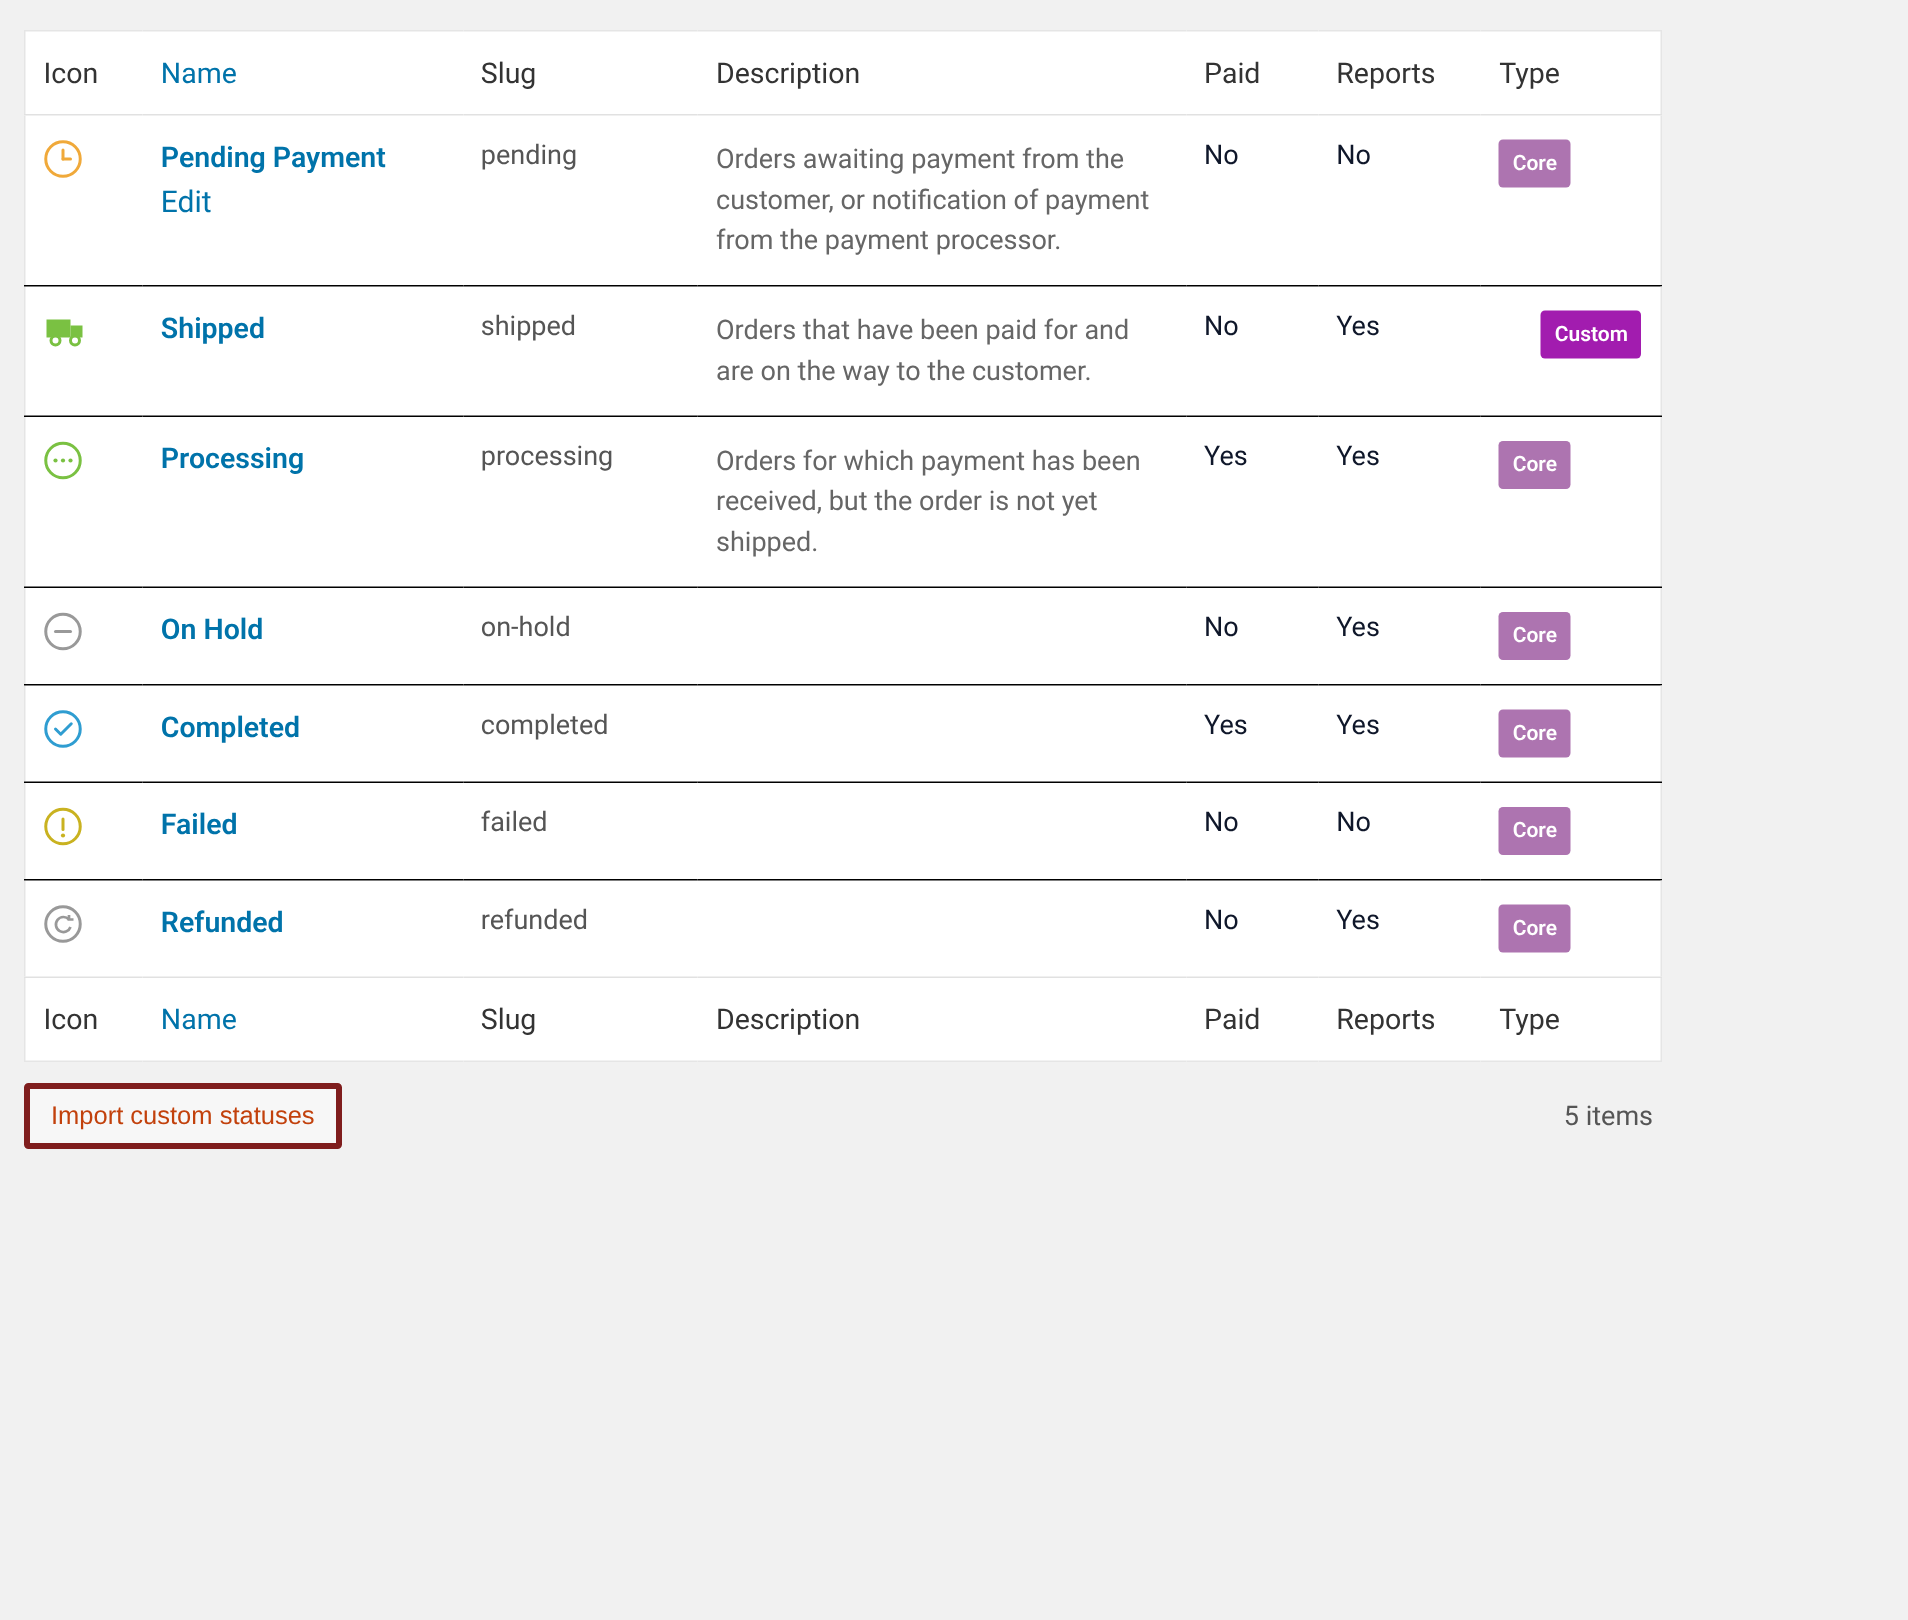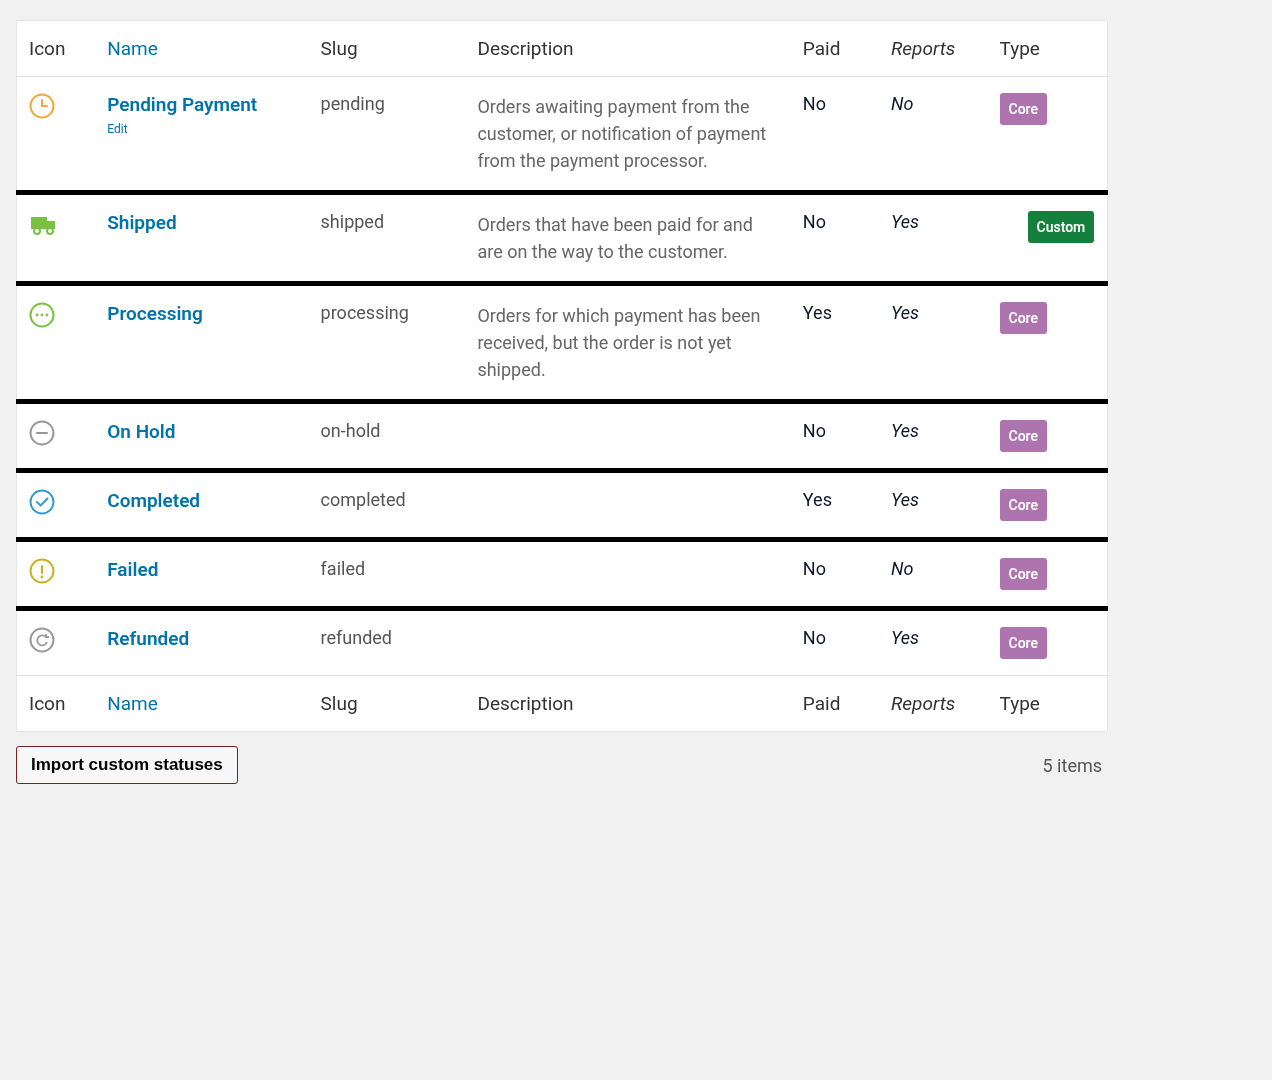--- a/index.html
+++ b/index.html
@@ -38,75 +38,74 @@
     font-weight: 400;
     font-size: 19px;
     border-top: 1px solid #e1e1e1;
   }
   table.list thead th.sortable a,
   table.list tfoot th.sortable a {
     color: #0073aa;
     text-decoration: none;
   }
   table.list tbody tr {
-    border-bottom: 5px solid #000000;
+    border-bottom: 1px solid #000000;
   }
   table.list tbody tr:last-child {
     border-bottom: none;
   }
   .col-icon    { width: 80px; padding-left: 22px; }
   .col-name    { width: 220px; }
   .col-slug    { width: 160px; }
   .col-desc    { width: 340px; }
   .col-paid    { width: 90px; text-align: center; }
-  .col-reports { width: 110px; text-align: center; font-style: italic; }
+  .col-reports { width: 110px; text-align: center; }
   .col-type    { width: 120px; text-align: right; padding-right: 30px; }
   td.col-paid, td.col-reports { color: #0f172a; }
   td.col-slug { color: #555; }
   td.col-desc { color: #666; line-height: 1.5; }
   a.row-title {
     color: #0073aa;
     font-weight: 600;
     font-size: 19px;
     text-decoration: none;
   }
   .row-actions {
     margin-top: 6px;
-    font-size: 12px;
+    font-size: 20px;
   }
   .row-actions a {
     color: #0073aa;
     text-decoration: none;
   }
   .badge {
     display: inline-block;
     padding: 8px 9px;
     border-radius: 3px;
     color: #fff;
     font-size: 14px;
     font-weight: 600;
   }
   .badge-core   { background: #ad74b0; }
-  .badge-custom { background: #15803d; margin-left: 28px; }
+  .badge-custom { background: #a21caf; margin-left: 28px; }
   .icon-cell svg { display: block; }
   .footer-bar {
     display: flex;
     justify-content: space-between;
     align-items: center;
     padding: 14px 6px 20px 0;
   }
   .btn {
     background: #f7f7f7;
-    border: 1px solid #7f1d1d;
+    border: 4px solid #7f1d1d;
     border-radius: 3px;
     padding: 8px 14px;
     font-size: 17px;
-    color: #000000;
+    color: #c2410c;
     cursor: pointer;
-    font-weight: bold;
   }
   .item-count {
     color: #555;
     font-size: 18px;
   }
   .arrow-overlay {
     position: absolute;
     pointer-events: none;
   }
 </style>

